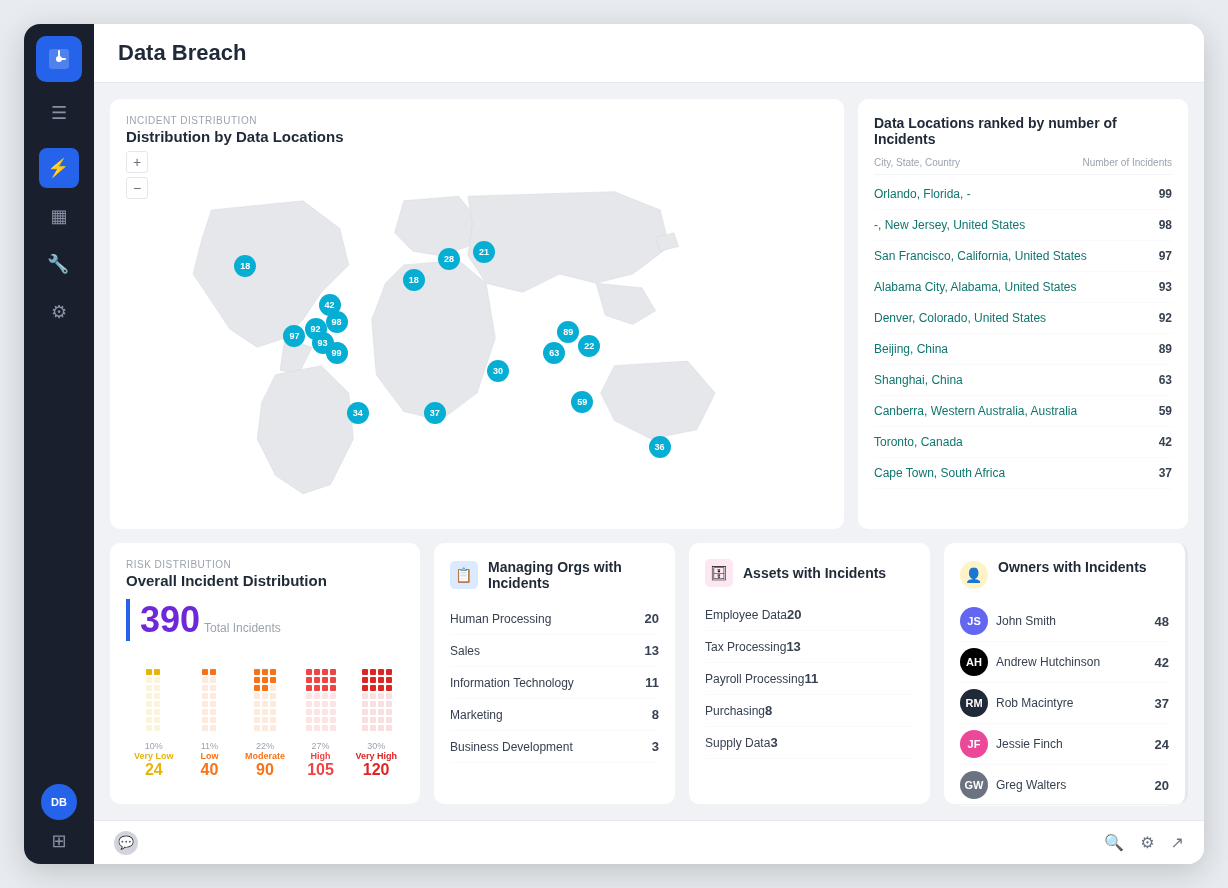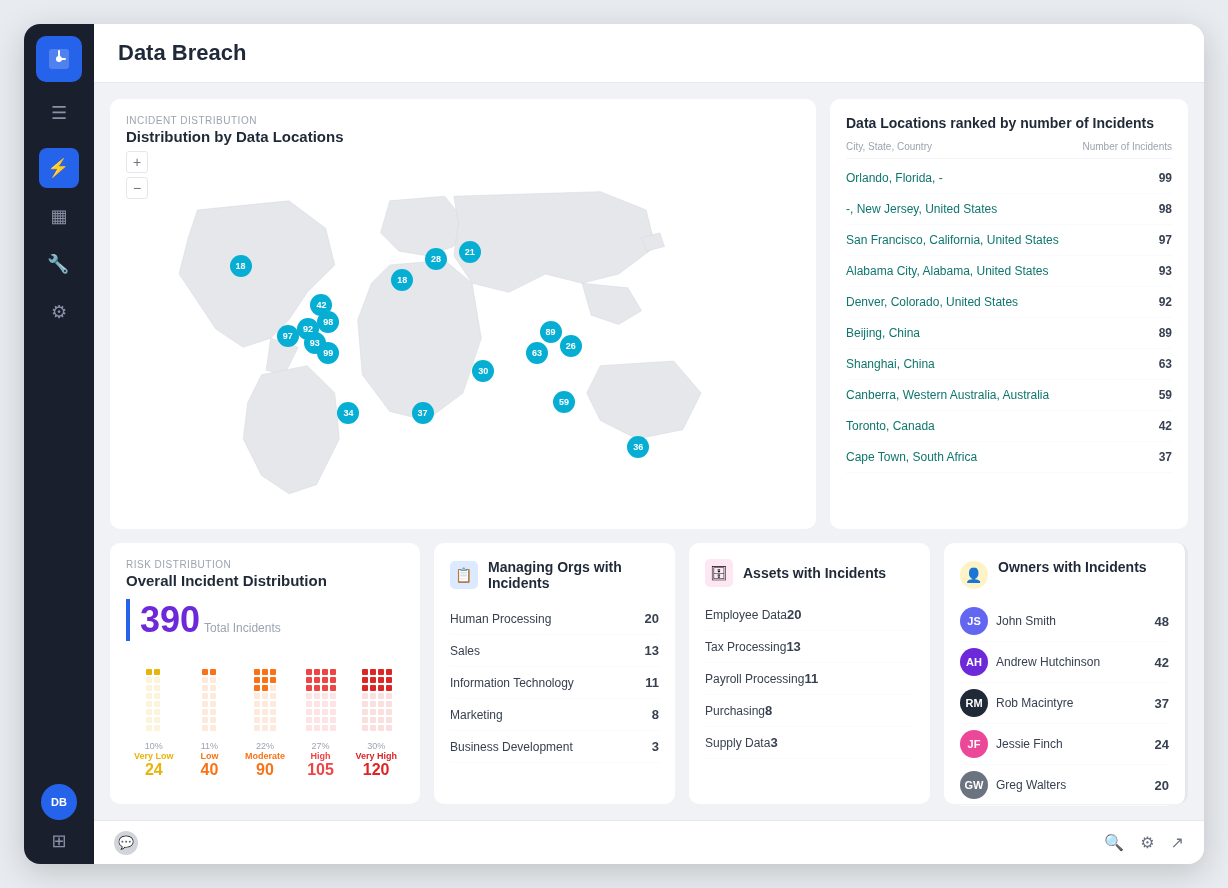--- a/index.html
+++ b/index.html
@@ -194,21 +194,21 @@
       width: 22px;
       height: 22px;
       display: flex;
       align-items: center;
       justify-content: center;
       cursor: pointer;
       transform: translate(-50%, -50%);
     }
     
     .data-locations-card {
-      width: 358px;
+      width: 330px;
       background: white;
       border-radius: 10px;
       padding: 16px;
       overflow: hidden;
     }
     .data-locations-card .card-title {
       font-size: 14px;
       font-weight: 600;
       color: #1f2937;
       margin-bottom: 10px;
@@ -579,21 +579,21 @@
             <div class="map-pin" style="left:28%;top:54%">93</div>
             <div class="map-pin" style="left:30%;top:48%">98</div>
             <div class="map-pin" style="left:30%;top:57%">99</div>
             <div class="map-pin" style="left:41%;top:36%">18</div>
             <div class="map-pin" style="left:46%;top:30%">28</div>
             <div class="map-pin" style="left:51%;top:28%">21</div>
             <div class="map-pin" style="left:53%;top:62%">30</div>
             <div class="map-pin" style="left:44%;top:74%">37</div>
             <div class="map-pin" style="left:33%;top:74%">34</div>
             <div class="map-pin" style="left:63%;top:51%">89</div>
-            <div class="map-pin" style="left:66%;top:55%">26</div>
+            <div class="map-pin" style="left:66%;top:55%">22</div>
             <div class="map-pin" style="left:61%;top:57%">63</div>
             <div class="map-pin" style="left:65%;top:71%">59</div>
             <div class="map-pin" style="left:76%;top:84%">36</div>
           </div>
         </div>
 
         <div class="data-locations-card">
           <div class="card-title">Data Locations ranked by number of Incidents</div>
           <div class="dl-header">
             <span>City, State, Country</span>
@@ -962,21 +962,21 @@
           <div id="owners-rows-container">
               <div class="owner-row">
     <div class="owner-info">
       <div class="owner-avatar" style="background:#6366f1">JS</div>
       <span class="owner-name">John Smith</span>
     </div>
     <span class="owner-count">48</span>
   </div>
               <div class="owner-row">
     <div class="owner-info">
-      <div class="owner-avatar" style="background:#6d28d9">AH</div>
+      <div class="owner-avatar" style="background:#000000">AH</div>
       <span class="owner-name">Andrew Hutchinson</span>
     </div>
     <span class="owner-count">42</span>
   </div>
               <div class="owner-row">
     <div class="owner-info">
       <div class="owner-avatar" style="background:#1f2937">RM</div>
       <span class="owner-name">Rob Macintyre</span>
     </div>
     <span class="owner-count">37</span>

